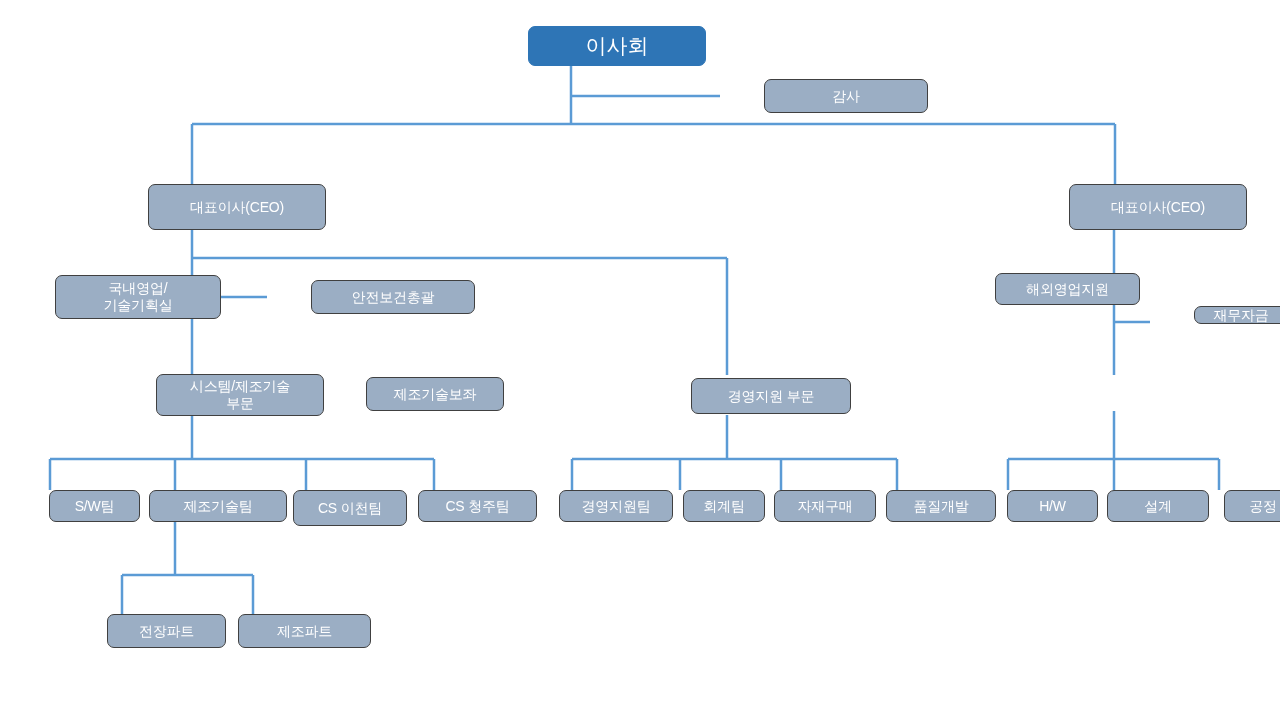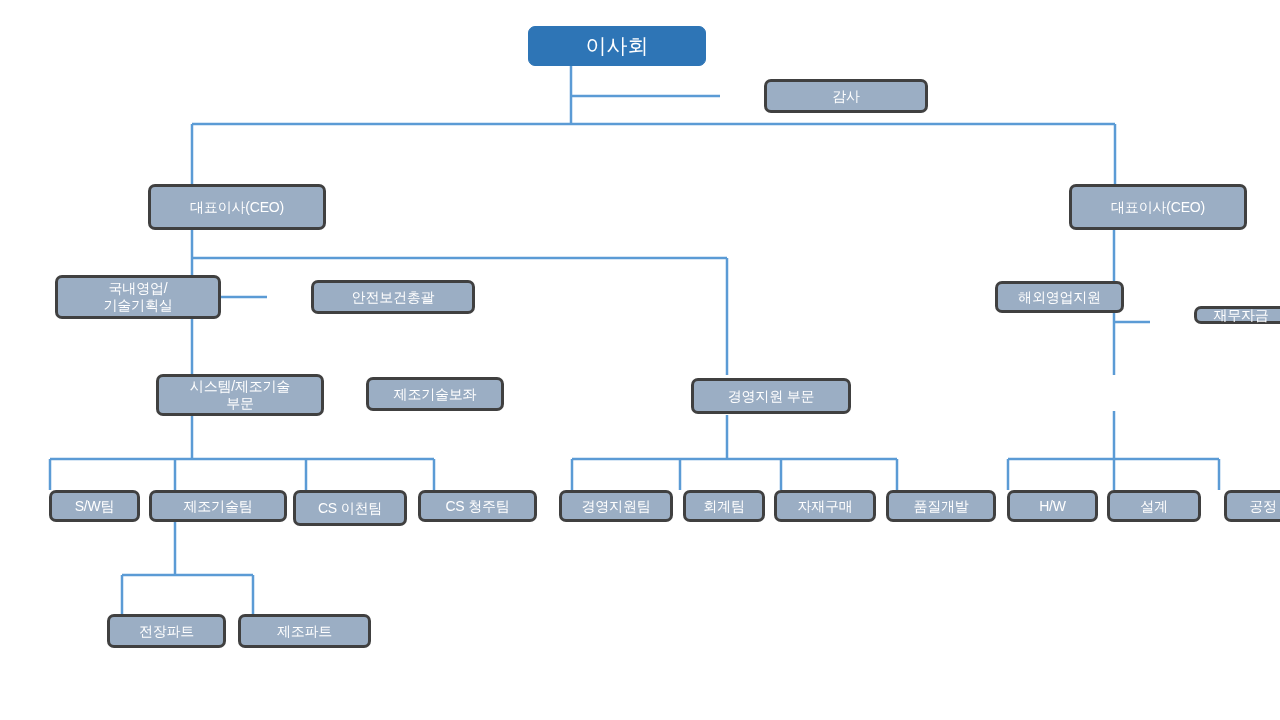--- a/index.html
+++ b/index.html
@@ -44,21 +44,21 @@
     margin-left: 44px;
   }
   .node.root {
     background: #2E75B6;
     border: 1px solid #2E75B6;
     font-size: 21px;
     letter-spacing: 0px;
   }
   .node.unit {
     background: #9BAEC4;
-    border: 3px solid #404040;
+    border: 1px solid #404040;
   }
   .node.two-line {
     line-height: 1.18;
   }
 </style>
 </head>
 <body>
 
 <div id="org-chart">
 
@@ -126,33 +126,33 @@
 
   <div class="node unit" style="left:267px; top:280px; width:164px; height:34px;">안전보건총괄</div>
   <div class="node unit two-line" style="left:11px; top:275px; width:166px; height:44px;">국내영업/
 기술기획실</div>
 
   <div class="node unit two-line" style="left:112px; top:374px; width:168px; height:42px;">시스템/제조기술
 부문</div>
   <div class="node unit" style="left:322px; top:377px; width:138px; height:34px;">제조기술보좌</div>
   <div class="node unit" style="left:647px; top:378px; width:160px; height:36px;">경영지원 부문</div>
 
-  <div class="node unit" style="left:951px; top:281px; width:129px; height:32px;">해외영업지원</div>
+  <div class="node unit" style="left:951px; top:273px; width:145px; height:32px;">해외영업지원</div>
   <div class="node unit" style="left:1150px; top:306px; width:94px; height:18px;">재무자금</div>
 
   <div class="node unit" style="left:5px; top:490px; width:91px; height:32px;">S/W팀</div>
   <div class="node unit" style="left:105px; top:490px; width:138px; height:32px;">제조기술팀</div>
   <div class="node unit" style="left:249px; top:490px; width:114px; height:36px;">CS 이천팀</div>
   <div class="node unit" style="left:374px; top:490px; width:119px; height:32px;">CS 청주팀</div>
 
   <div class="node unit" style="left:515px; top:490px; width:114px; height:32px;">경영지원팀</div>
   <div class="node unit" style="left:639px; top:490px; width:82px; height:32px;">회계팀</div>
   <div class="node unit" style="left:730px; top:490px; width:102px; height:32px;">자재구매</div>
   <div class="node unit" style="left:842px; top:490px; width:110px; height:32px;">품질개발</div>
 
   <div class="node unit" style="left:963px; top:490px; width:91px; height:32px;">H/W</div>
-  <div class="node unit" style="left:1063px; top:490px; width:94px; height:32px;">설계</div>
+  <div class="node unit" style="left:1063px; top:490px; width:102px; height:32px;">설계</div>
   <div class="node unit" style="left:1180px; top:490px; width:78px; height:32px;">공정</div>
 
   <div class="node unit" style="left:63px; top:614px; width:119px; height:34px;">전장파트</div>
   <div class="node unit" style="left:194px; top:614px; width:133px; height:34px;">제조파트</div>
 
 </div>
 
 </body></html>

